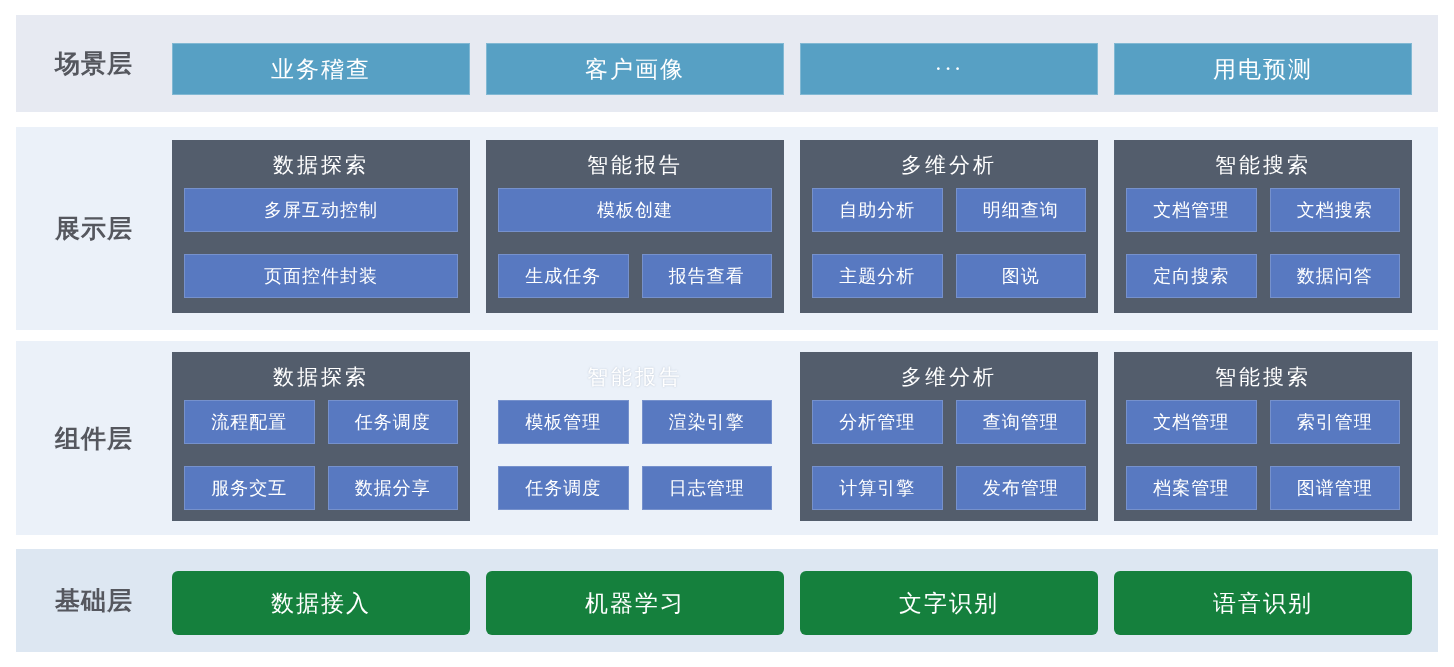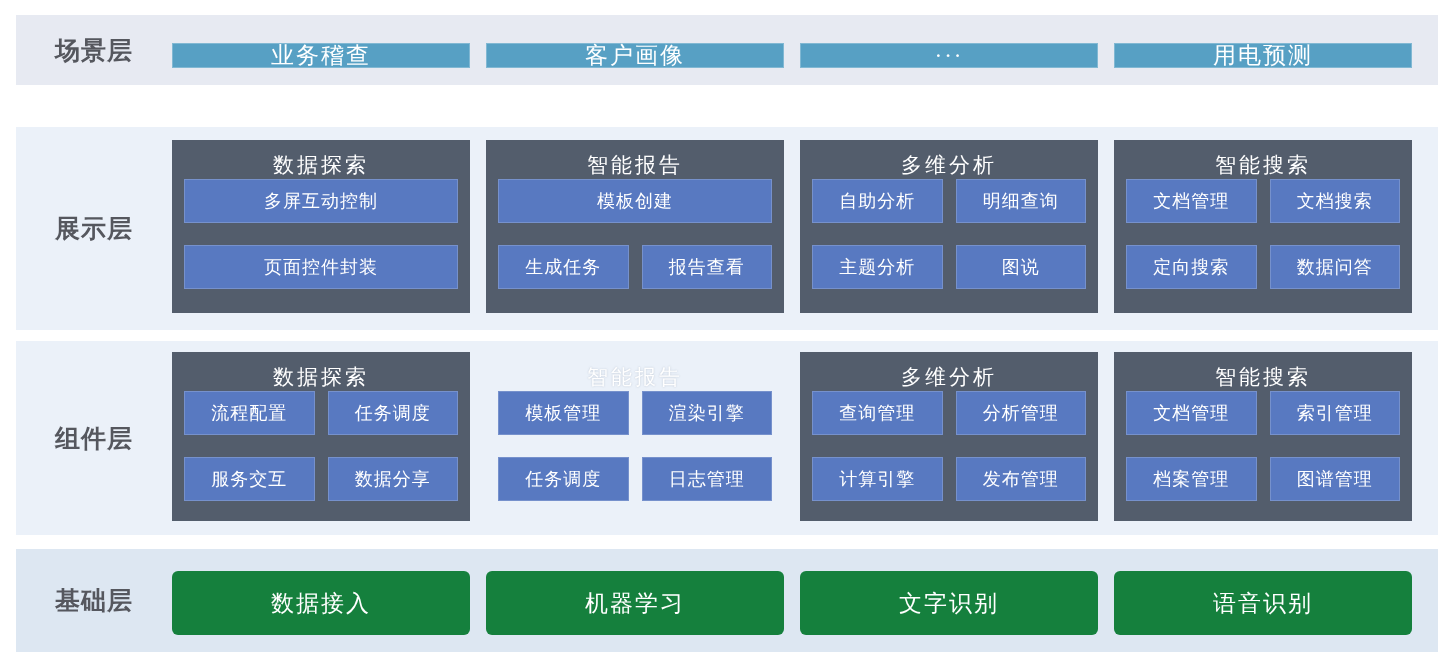--- a/index.html
+++ b/index.html
@@ -15,21 +15,21 @@
 
   
   .band {
     position: absolute;
     left: 16px;
     width: 1422px;
     display: flex;
     align-items: stretch;
     box-sizing: border-box;
   }
-  .band1 { top: 15px;  height: 70px;  background: #e7eaf2; }
+  .band1 { top: 15px;  height: 97px;  background: #e7eaf2; }
   .band2 { top: 127px; height: 203px; background: #ebf1f9; }
   .band3 { top: 341px; height: 194px; background: #ebf1f9; }
   .band4 { top: 549px; height: 103px; background: #dde7f2; }
 
   .layer-label {
     width: 156px;
     flex: 0 0 156px;
     display: flex;
     align-items: center;
     justify-content: center;
@@ -73,21 +73,21 @@
     width: 298px;
     flex: 0 0 298px;
     background: #535d6c;
     box-sizing: border-box;
     padding: 0 12px;
   }
   .band2 .group { margin-top: 13px; height: 173px; }
   .band3 .group { margin-top: 11px; height: 169px; }
   .group.transparent { background: transparent; }
   .group-title {
-    height: 39px;
+    height: 48px;
     line-height: 50px;
     text-align: center;
     color: #ffffff;
     font-family: "Liberation Serif", serif;
     font-size: 21px;
     letter-spacing: 3px;
   }
   .group.transparent .group-title {
     text-shadow: 0 0 2px rgba(130,145,165,0.45);
   }
@@ -194,22 +194,22 @@
         </div>
         <div class="item-row">
           <div class="item">任务调度</div>
           <div class="item">日志管理</div>
         </div>
       </div>
 
       <div class="group">
         <div class="group-title">多维分析</div>
         <div class="item-row">
+          <div class="item">分析管理</div>
           <div class="item">查询管理</div>
-          <div class="item">分析管理</div>
         </div>
         <div class="item-row">
           <div class="item">计算引擎</div>
           <div class="item">发布管理</div>
         </div>
       </div>
 
       <div class="group">
         <div class="group-title">智能搜索</div>
         <div class="item-row">

